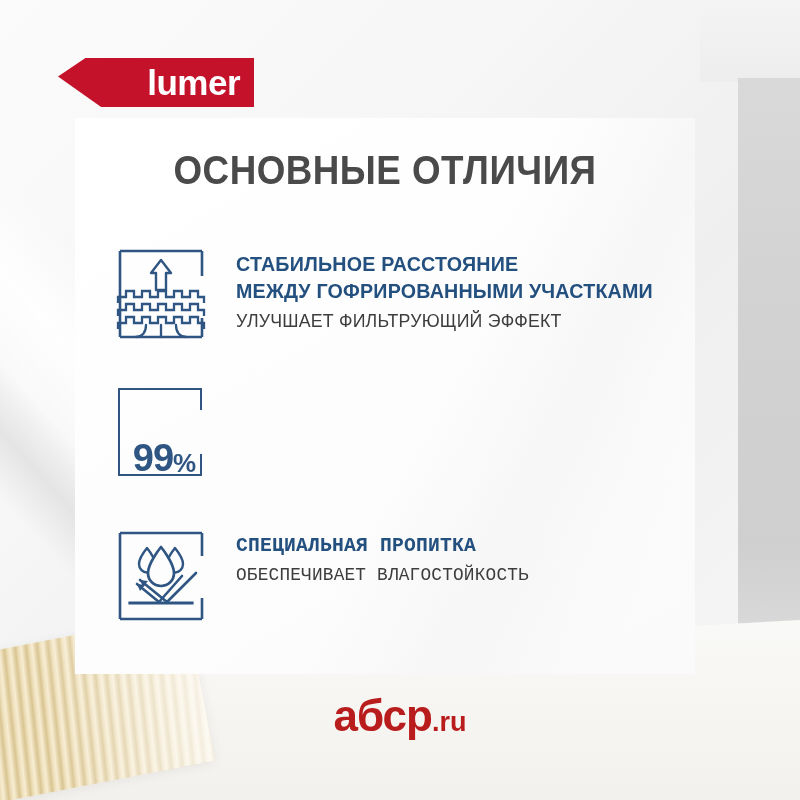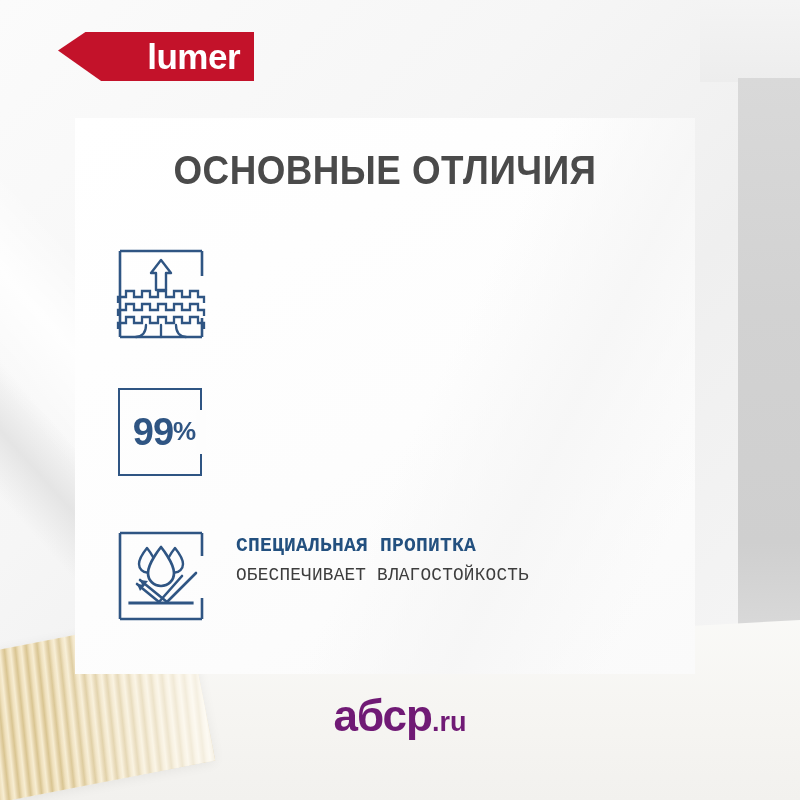--- a/index.html
+++ b/index.html
@@ -112,21 +112,21 @@
     left: 0; top: 0;
     width: 620px; height: 556px;
     background: linear-gradient(115deg, rgba(255,255,255,0) 55%, rgba(246,246,246,0.9) 72%, rgba(255,255,255,0) 90%);
     pointer-events: none;
   }
 
   
   .logo {
     position: absolute;
     left: 58px;
-    top: 32px;
+    top: 58px;
     width: 196px;
     height: 49px;
   }
   .logo-shape {
     position: absolute;
     inset: 0;
     background: #c3122a;
     clip-path: polygon(14% 0%, 100% 0%, 100% 100%, 22% 100%, 0% 38%);
   }
   .logo-text {
@@ -193,21 +193,21 @@
     right: 2px;
     top: 26px;
     width: 10px;
     height: 44px;
     background: #fdfdfd;
   }
   .pct-text {
     position: absolute;
     inset: 0;
     display: flex;
-    align-items: center;
+    align-items: flex-end;
     justify-content: center;
     color: #2f5583;
     font-size: 38px;
     font-weight: 700;
     letter-spacing: -1px;
     transform: translateX(3px);
   }
   .pct-text sup {
     font-size: 26px;
     vertical-align: top;
@@ -241,21 +241,21 @@
     white-space: nowrap;
   }
 
   
   .watermark {
     position: absolute;
     left: 0;
     top: 694px;
     width: 800px;
     text-align: center;
-    color: #701a75;
+    color: #b91c1c;
     font-size: 44px;
     font-weight: 700;
     letter-spacing: -1px;
     line-height: 1;
     user-select: none;
   }
   .watermark .ru {
     font-size: 27px;
     letter-spacing: 0;
   }
@@ -300,20 +300,25 @@
         <path d="M4 57 V51 H12 V45 H20 V51 H28 V45 H36 V51 H44 V45 H52 V51 H60 V45 H68 V51 H76 V45 H84 V51 H90 V57" stroke="#2f5583" stroke-width="2.3" fill="none" stroke-linejoin="miter"></path>
 
         <path d="M4 70 V64 H12 V58 H20 V64 H28 V58 H36 V64 H44 V58 H52 V64 H60 V58 H68 V64 H76 V58 H84 V64 H90 V70" stroke="#2f5583" stroke-width="2.3" fill="none" stroke-linejoin="miter"></path>
 
         <path d="M4 83 V77 H12 V71 H20 V77 H28 V71 H36 V77 H44 V71 H52 V77 H60 V71 H68 V77 H76 V71 H84 V77 H90 V83" stroke="#2f5583" stroke-width="2.3" fill="none" stroke-linejoin="miter"></path>
 
         <path d="M32 79 Q32 90 22 91" stroke="#2f5583" stroke-width="2.3" fill="none" stroke-linecap="round"></path>
         <path d="M47 79 V91" stroke="#2f5583" stroke-width="2.3" fill="none" stroke-linecap="round"></path>
         <path d="M62 79 Q62 90 72 91" stroke="#2f5583" stroke-width="2.3" fill="none" stroke-linecap="round"></path>
       </svg>
+    </div>
+    <div class="feature-text">
+      <div class="feature-headline">СТАБИЛЬНОЕ РАССТОЯНИЕ</div>
+      <div class="feature-headline">МЕЖДУ ГОФРИРОВАННЫМИ УЧАСТКАМИ</div>
+      <div class="feature-sub">УЛУЧШАЕТ ФИЛЬТРУЮЩИЙ ЭФФЕКТ</div>
     </div>
   </div>
 
   <div class="feature feature-2">
     <div class="pct-box">
       <div class="pct-frame"></div>
       <div class="pct-frame-gap"></div>
       <div class="pct-text">
         <span>99</span>
           <sup>%</sup>

